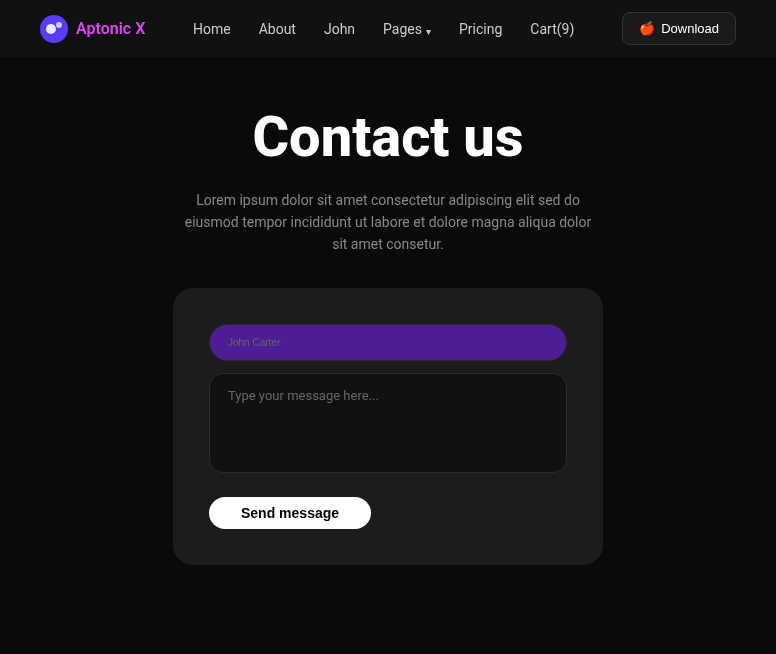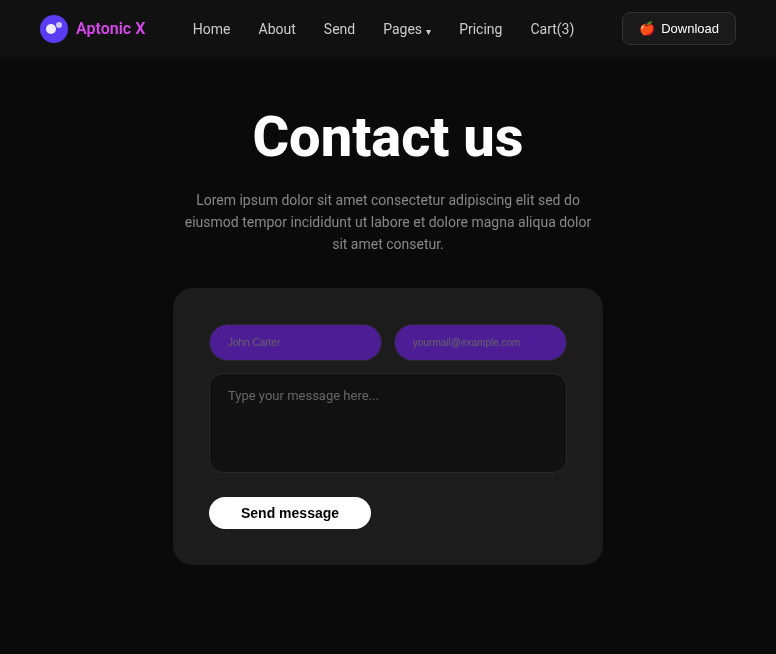--- a/index.html
+++ b/index.html
@@ -180,41 +180,40 @@
       <circle cx="14" cy="14" r="14" fill="#5B3CF5"></circle>
       <circle cx="11" cy="14" r="5" fill="#ffffff" opacity="0.9"></circle>
       <circle cx="19" cy="10" r="3" fill="#ffffff" opacity="0.7"></circle>
     </svg>
     <span class="logo-text">Aptonic X</span>
   </div>
 
   <nav>
     <a class="nav-link">Home</a>
     <a class="nav-link">About</a>
-    <a class="nav-link">Send</a>
+    <a class="nav-link">John</a>
     <a class="nav-link nav-pages">
       <span>Pages</span>
       <span class="chevron-icon">▾</span>
     </a>
     <a class="nav-link">Pricing</a>
-    <a class="nav-link">Cart(3)</a>
+    <a class="nav-link">Cart(9)</a>
   </nav>
 
   <button class="download-btn">
     <span class="apple-icon">🍎</span>
     <span>Download</span>
   </button>
 </header>
 
 <main>
   <h1 class="page-title">Contact us</h1>
   <p class="page-subtitle">Lorem ipsum dolor sit amet consectetur adipiscing elit sed do eiusmod tempor incididunt ut labore et dolore magna aliqua dolor sit amet consetur.</p>
 
   <div class="contact-card">
     <div class="form-row">
       <input class="form-input" type="text" placeholder="John Carter" style="">
-      <input class="form-input" type="email" placeholder="yourmail@example.com" style="">
     </div>
     <textarea class="form-textarea" placeholder="Type your message here..." style=""></textarea>
     <button class="send-btn">Send message</button>
   </div>
 
 </main>
 
 </body></html>

